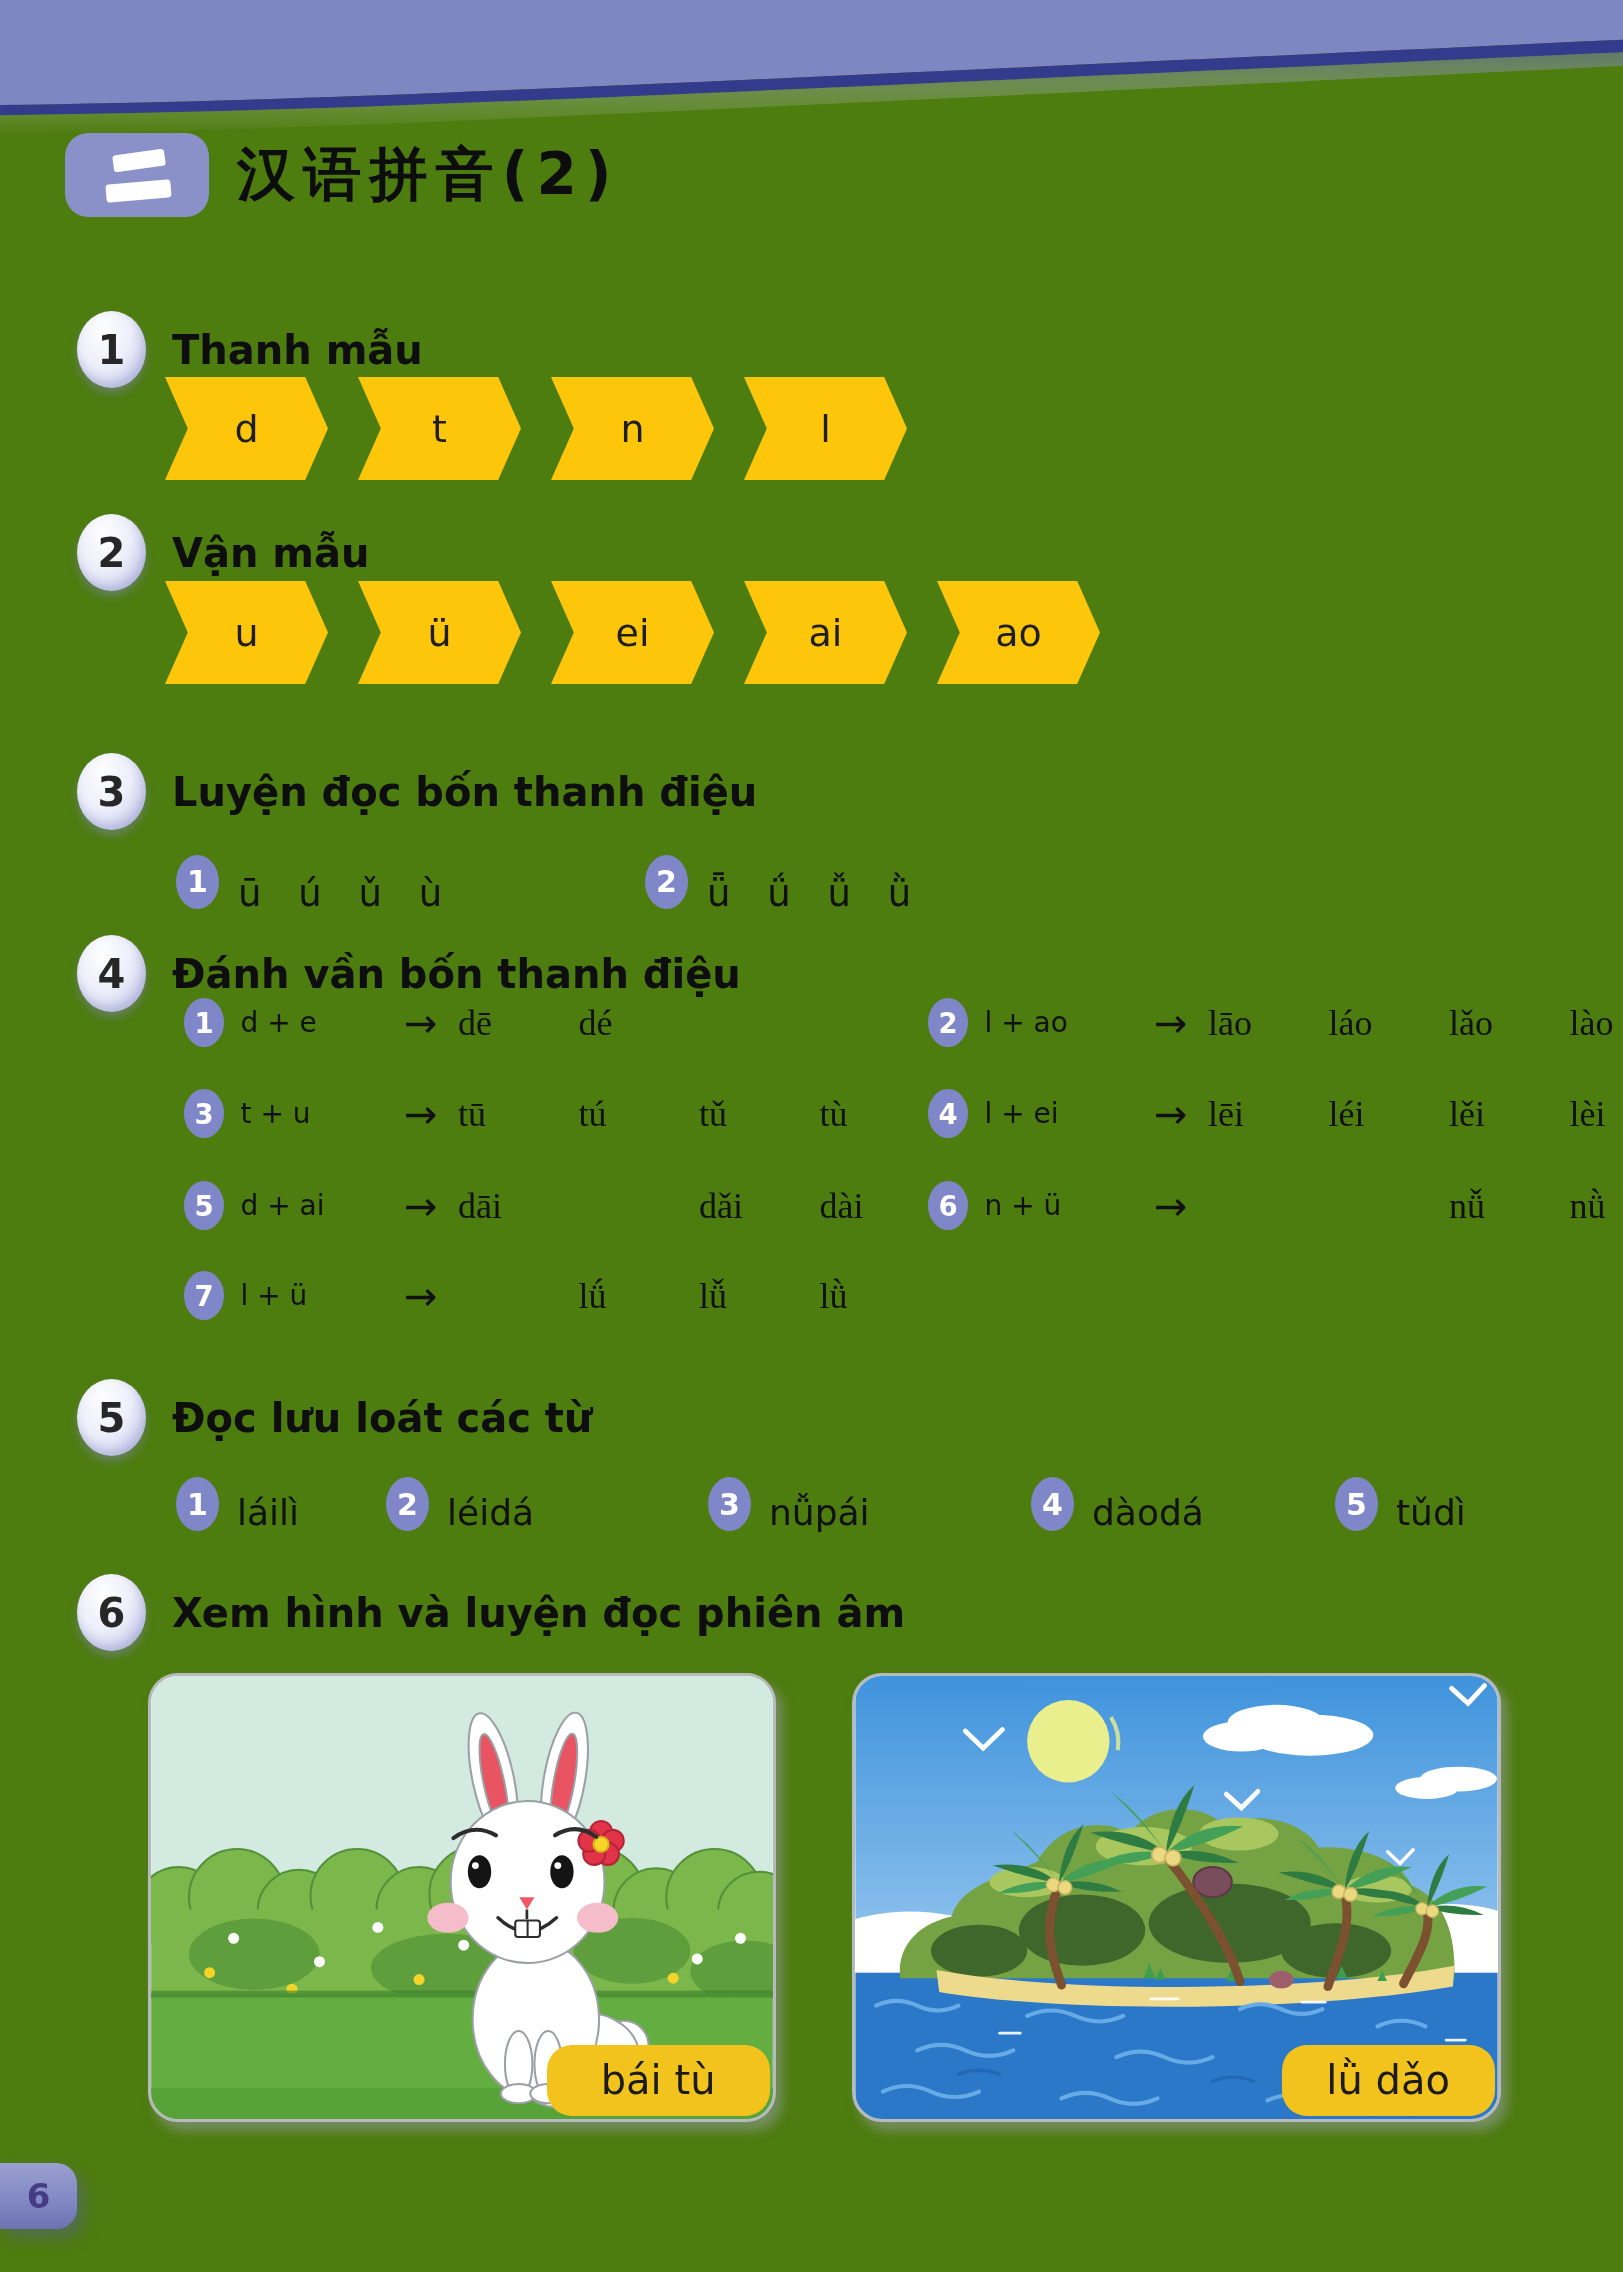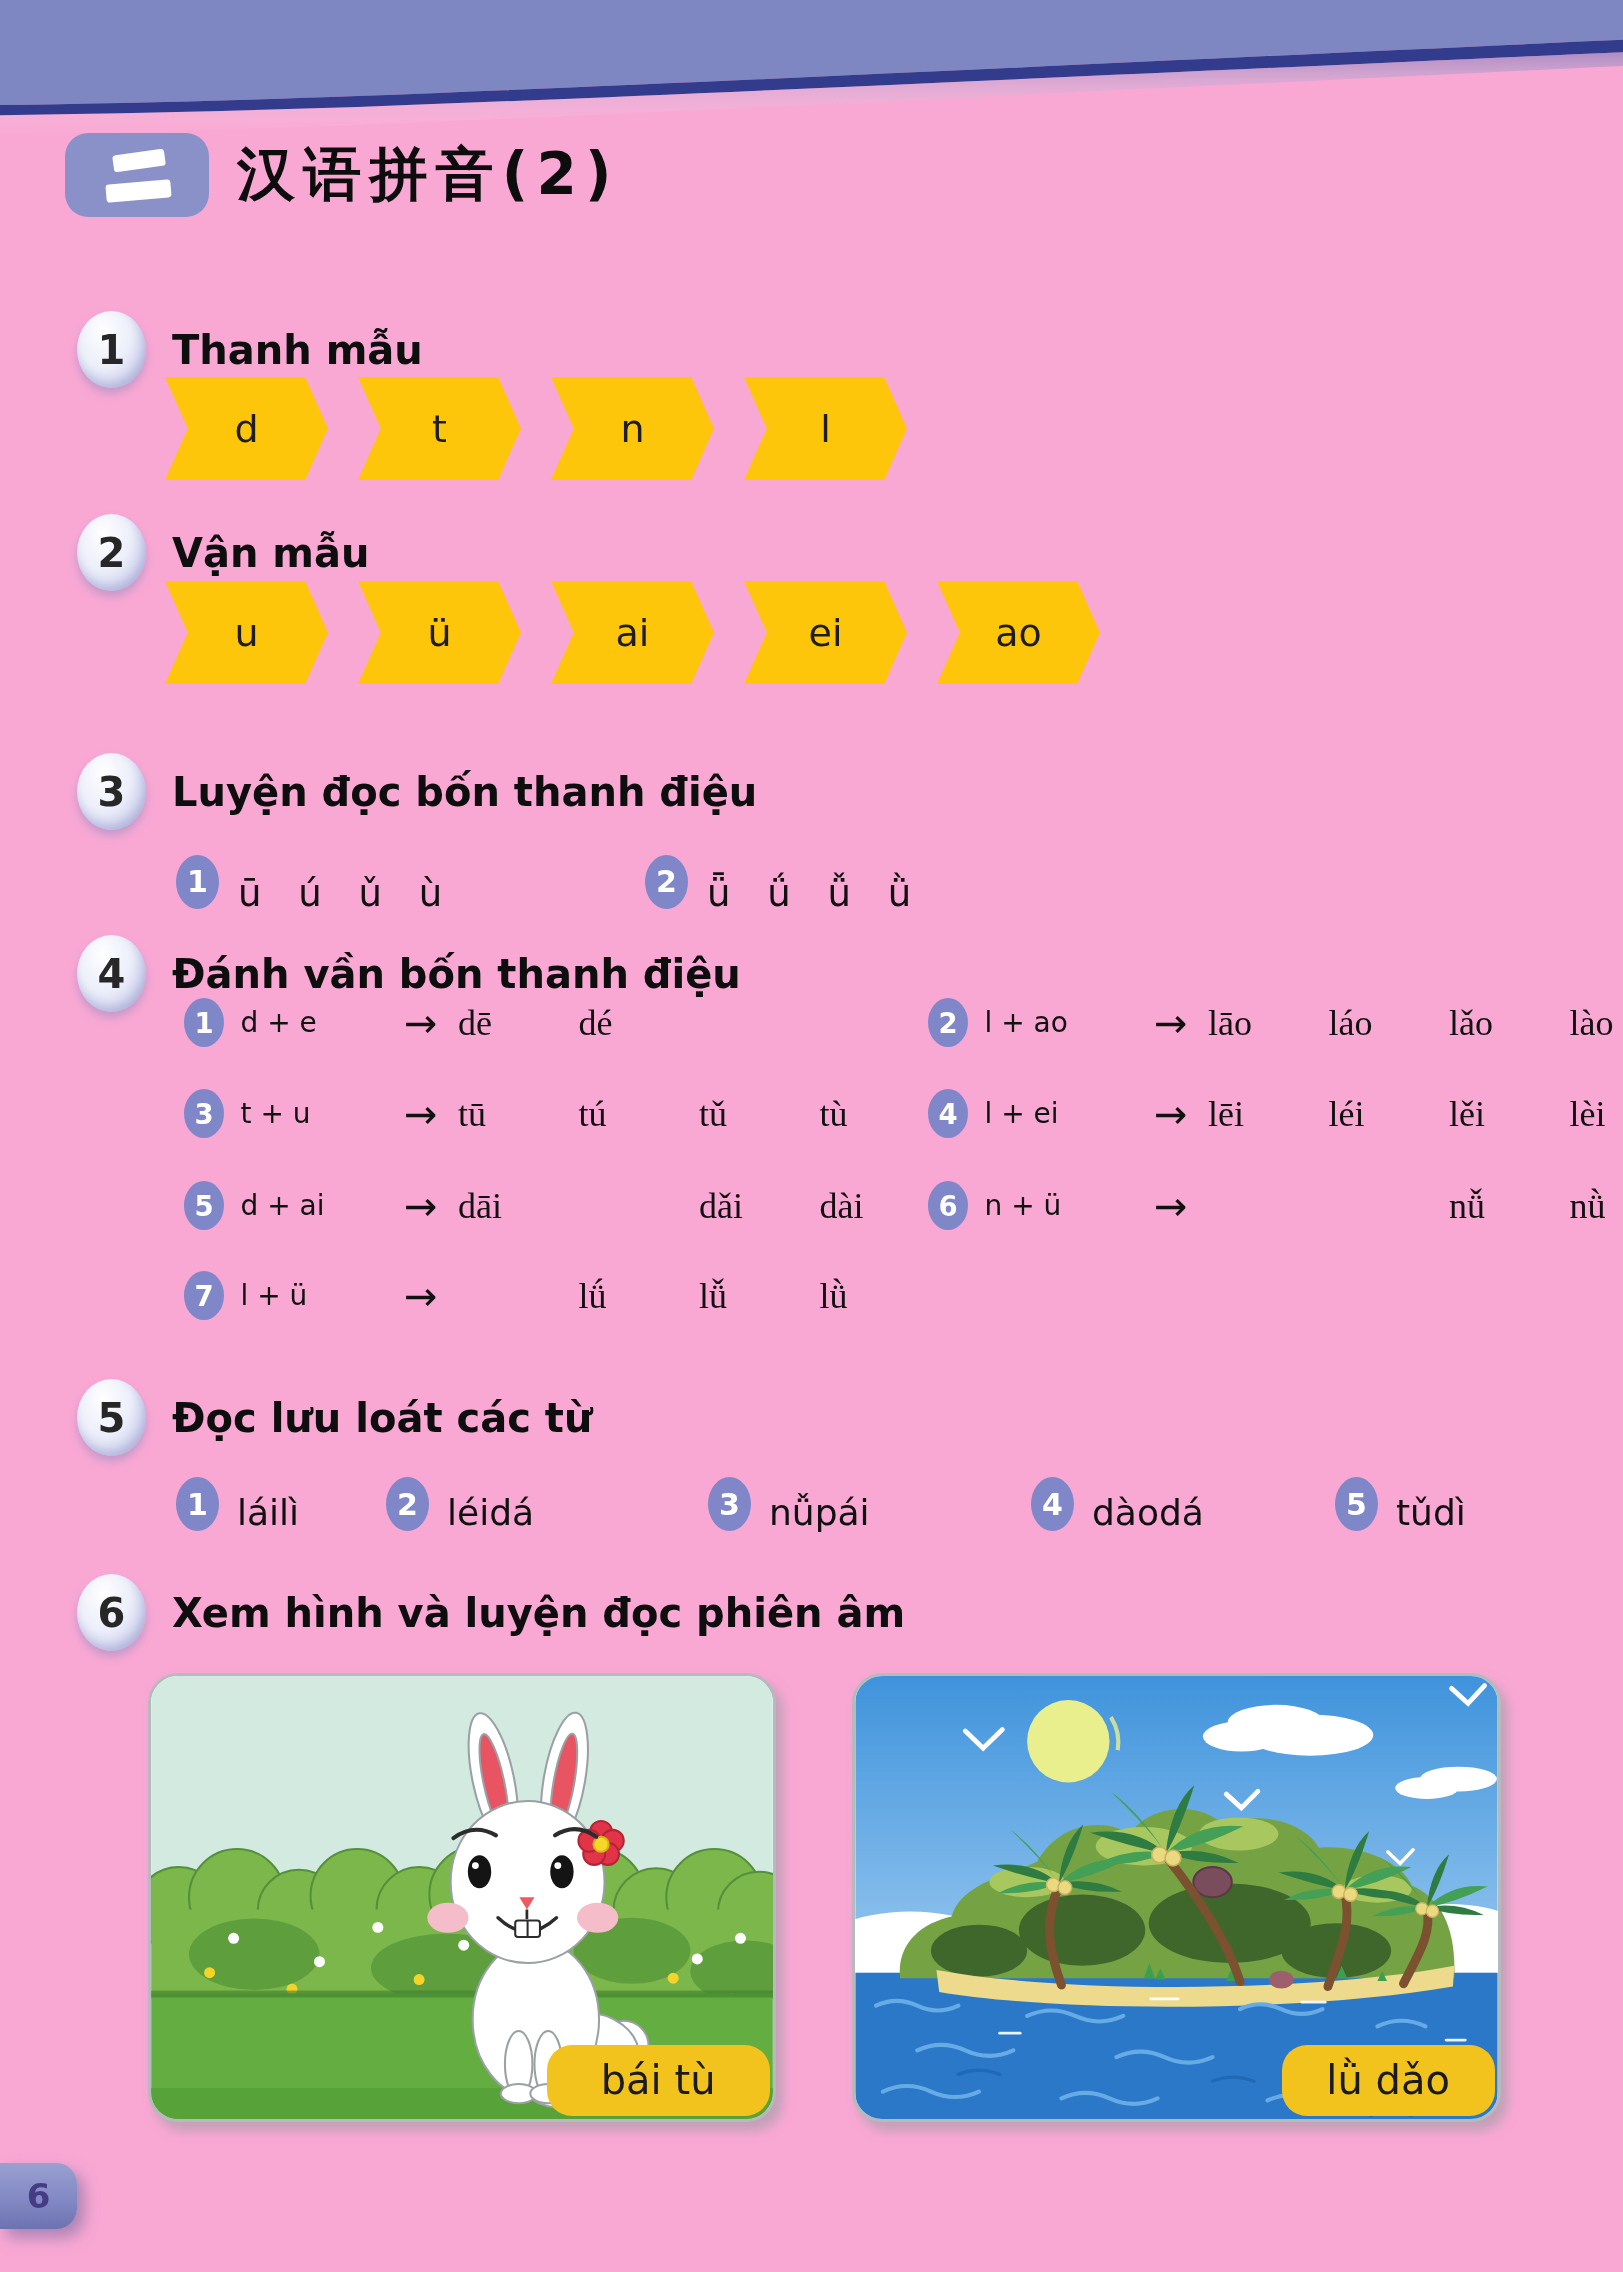--- a/index.html
+++ b/index.html
@@ -1,16 +1,16 @@
 <!DOCTYPE html>
 <html style="font-size:11px"><head>
 <meta charset="utf-8">
 <style>
   html,body{margin:0;padding:0;background:#ffffff;}
-  .page{position:relative;width:1624px;height:2273px;background:#f9a8d4;overflow:hidden;
+  .page{position:relative;width:1624px;height:2273px;background:#4d7c0f;overflow:hidden;
         font-family:"DejaVu Sans","Liberation Sans",sans-serif;color:#111;}
 
   
   .band{position:absolute;left:0;top:0;width:1624px;height:151px;}
 
   
   .unit-badge{position:absolute;left:65px;top:133px;width:144px;height:84px;border-radius:23.4px;
               background:#8a90c8;}
   .unit-badge .stroke1{position:absolute;left:48px;top:18.6px;width:52px;height:16.5px;background:#fff;
               border-radius:3.4px;transform:rotate(-8deg);}
@@ -108,22 +108,22 @@
     <div class="chev">l</div>
   </div>
 
   <div class="sec" style="top:514px">
     <div class="sec-circle">2</div>
     <div class="sec-title">Vận mẫu</div>
   </div>
   <div class="banner-row" style="top:581px">
     <div class="chev">u</div>
     <div class="chev">ü</div>
+    <div class="chev">ei</div>
     <div class="chev">ai</div>
-    <div class="chev">ei</div>
     <div class="chev">ao</div>
   </div>
 
   <div class="sec" style="top:753px">
     <div class="sec-circle">3</div>
     <div class="sec-title">Luyện đọc bốn thanh điệu</div>
   </div>
   <div class="tone-group" style="top:848px;left:176px">
     <span class="mini-badge big">1</span>
     <span class="tone-seq">ū ú ǔ ù</span>

